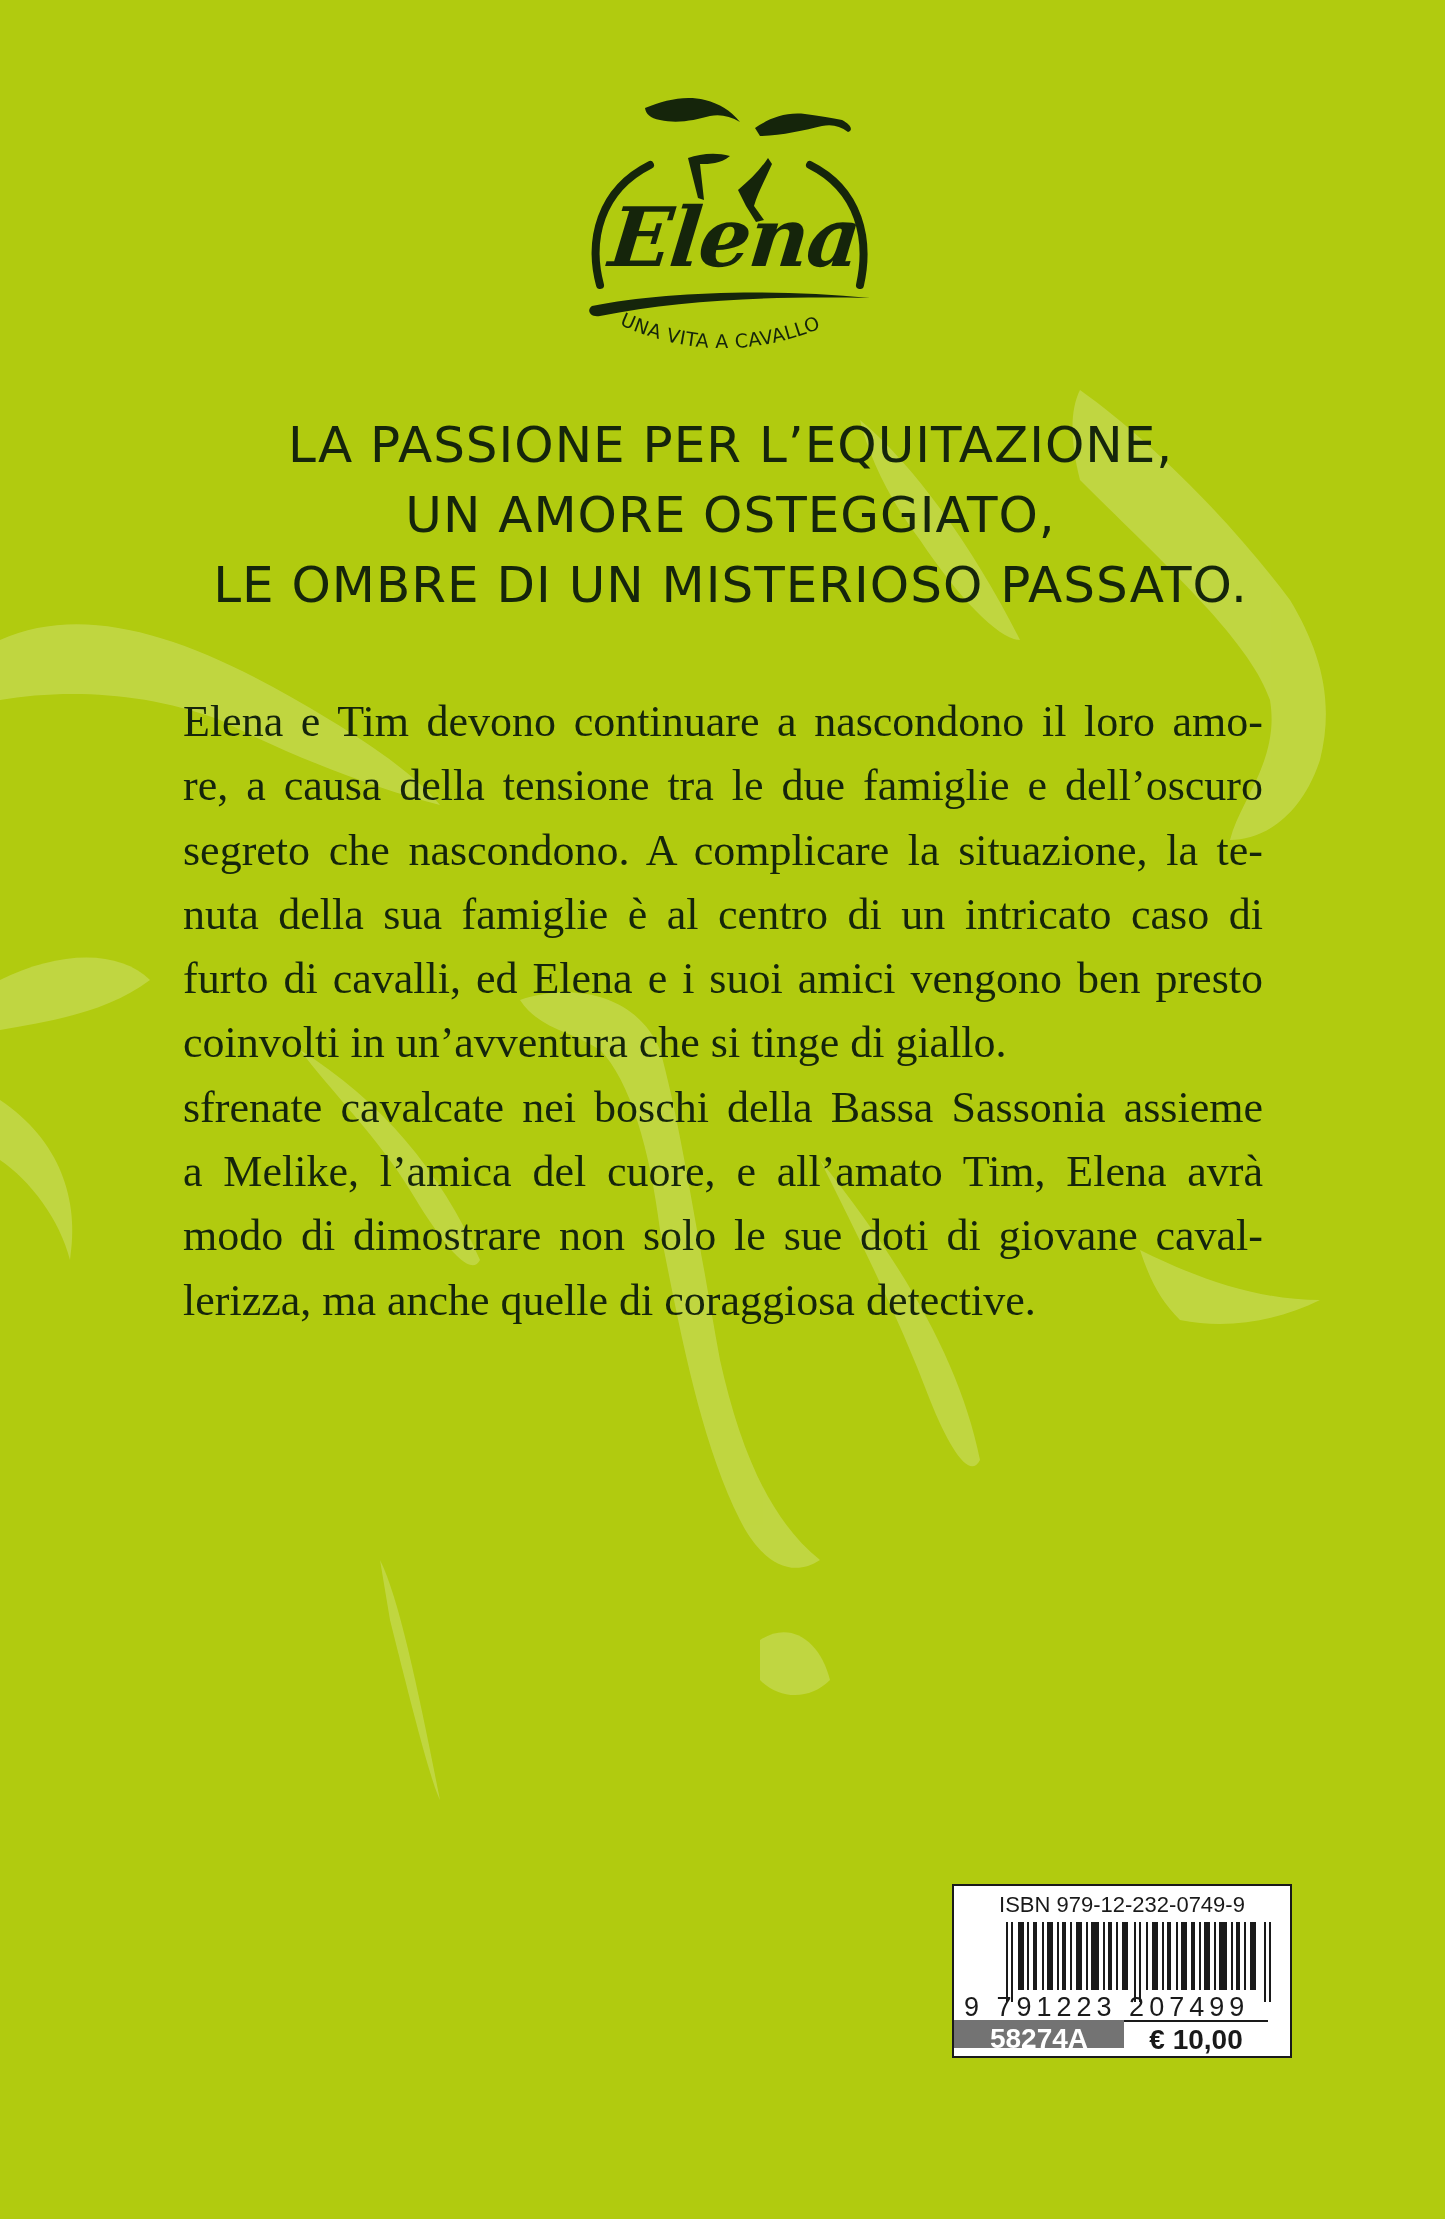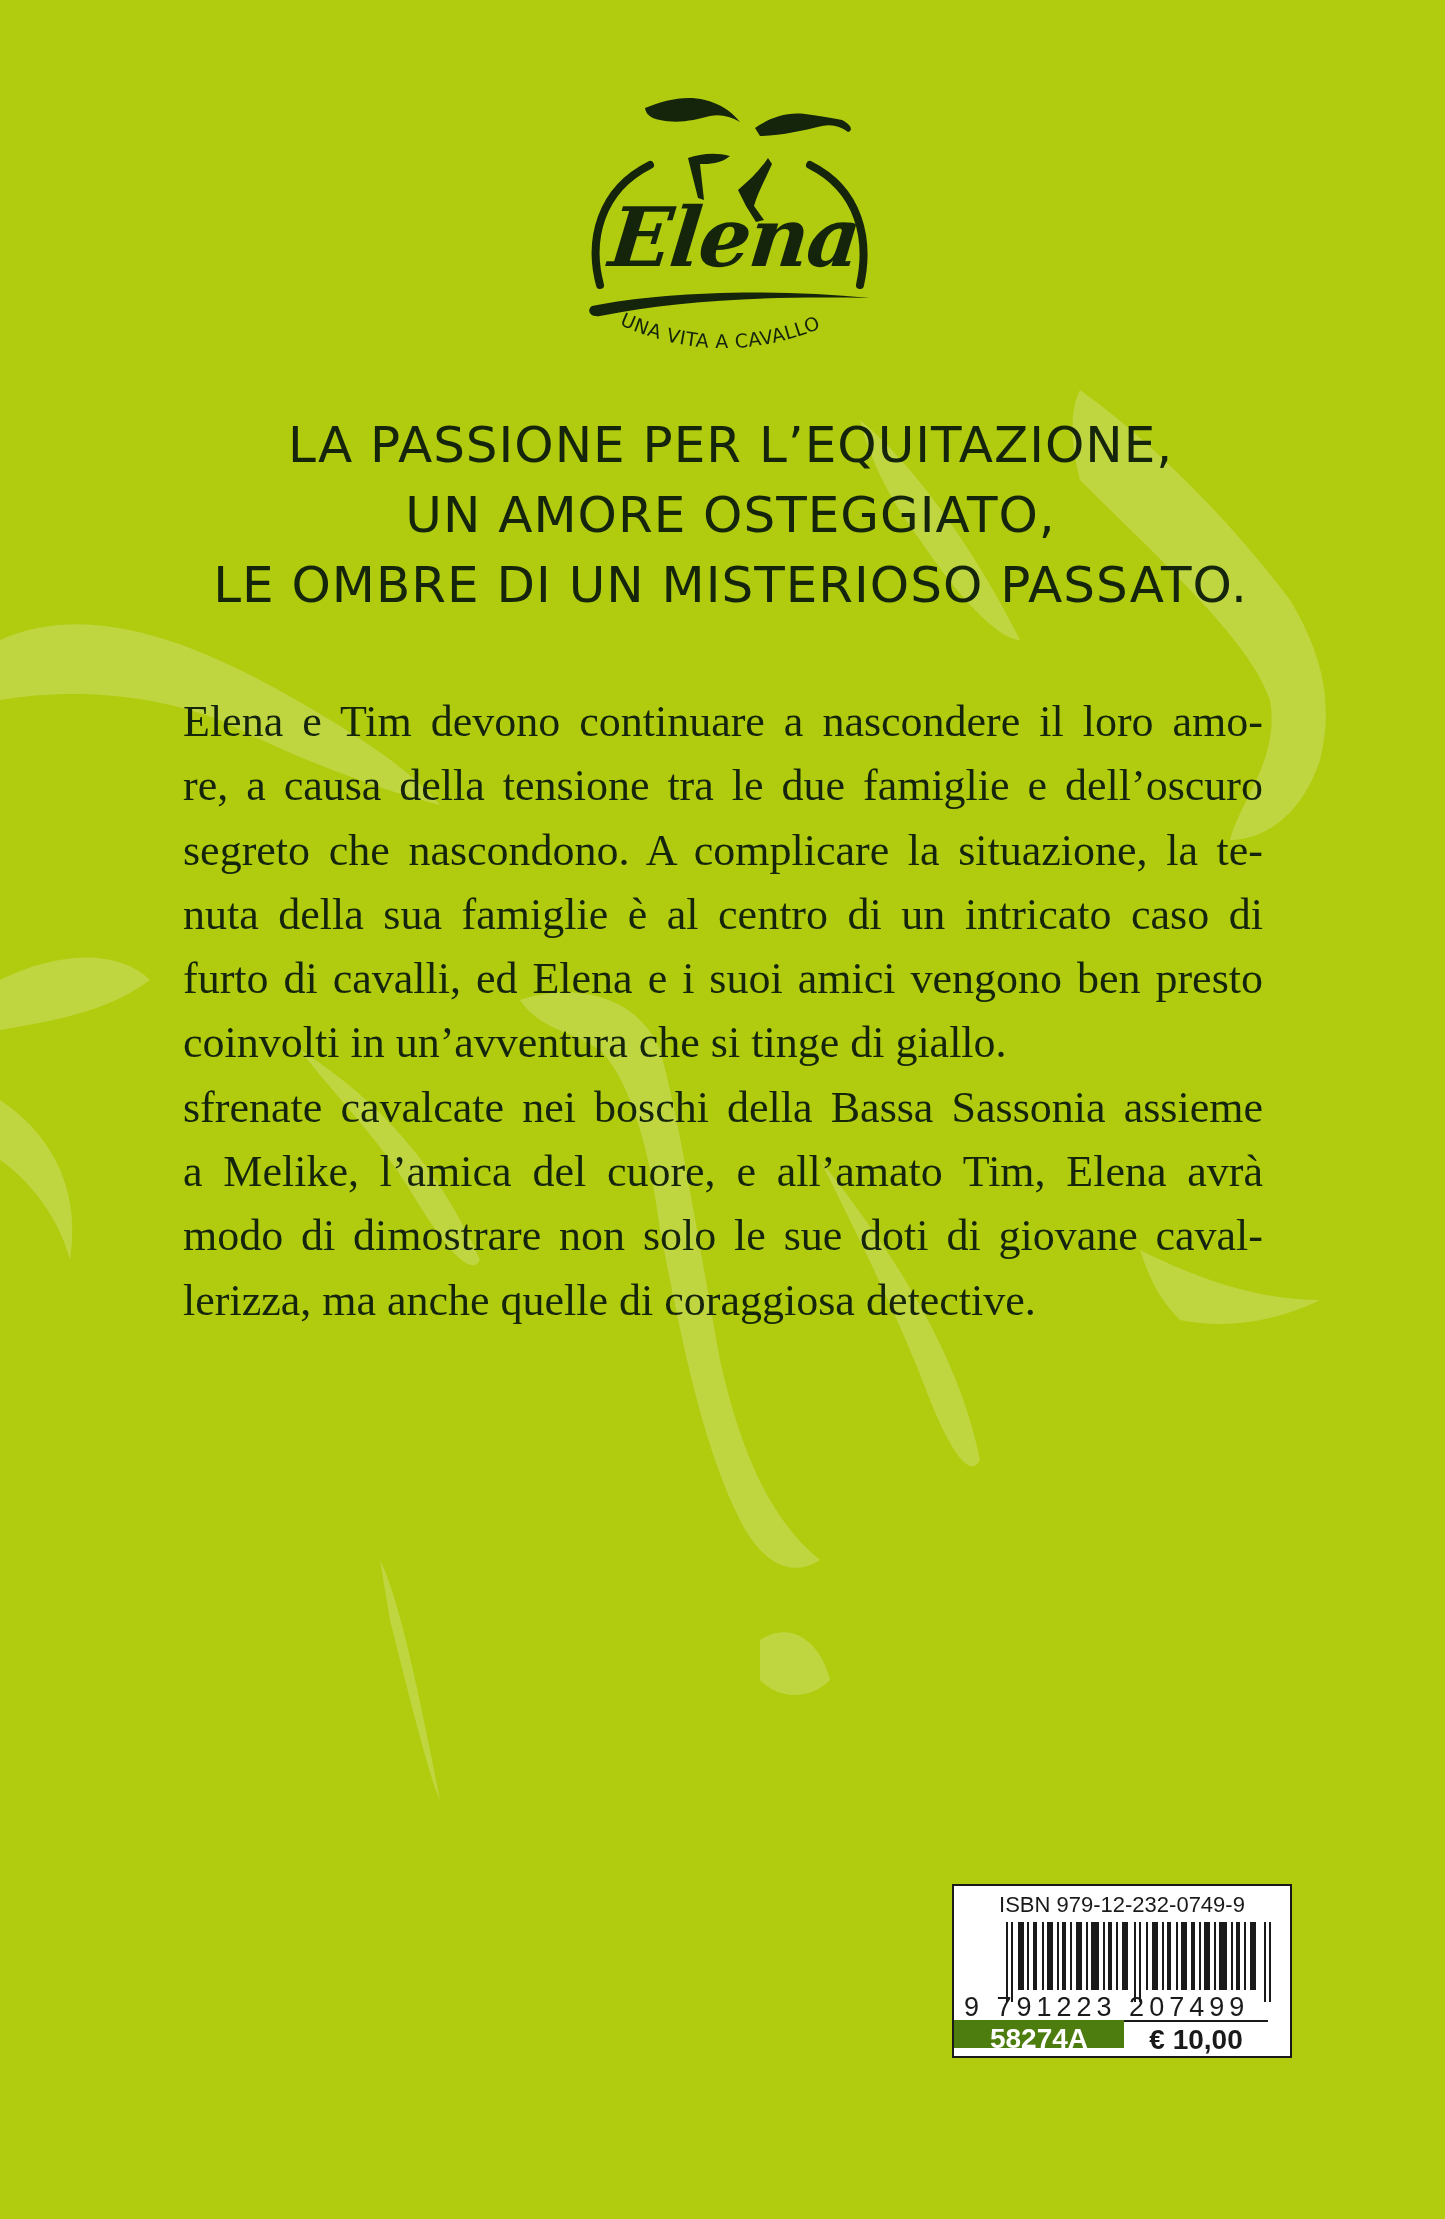--- a/index.html
+++ b/index.html
@@ -9,21 +9,21 @@
   .logo-word { position:absolute; left:40px; top:112px; width:240px; text-align:center; font-family:"DejaVu Serif", serif; font-style:italic; font-weight:bold; font-size:82px; line-height:90px; color:#15250b; letter-spacing:-2px; transform:skewX(-6deg); }
   .headline { position:absolute; left:8px; top:410px; width:1445px; text-align:center; font-family:"DejaVu Sans", sans-serif; font-size:50px; line-height:70px; color:#15250b; letter-spacing:1px; }
   .headline div { white-space:nowrap; }
   .body-text { position:absolute; left:183px; top:690px; width:1080px; font-family:"Liberation Serif", serif; font-size:44px; line-height:64.3px; color:#15250b; }
   .body-text .line { display:block; text-align:justify; text-align-last:justify; white-space:nowrap; height:64.3px; }
   .body-text .line.last { text-align-last:left; }
   .barcode-box { position:absolute; left:952px; top:1884px; width:340px; height:174px; background:#fff; border:2px solid #1a1a1a; box-sizing:border-box; }
   .isbn-label { position:absolute; left:0; top:6px; width:100%; text-align:center; font-family:"Liberation Sans", sans-serif; font-size:22px; color:#1a1a1a; box-sizing:border-box; }
   .bars { position:absolute; left:52px; top:36px; width:268px; height:80px; }
   .digits { position:absolute; left:10px; top:106px; width:320px; font-family:"Liberation Sans", sans-serif; font-size:27px; color:#1a1a1a; letter-spacing:5px; }
-  .code-cell { position:absolute; left:0; top:134px; width:170px; height:28px; background:#4d7c0f; color:#fff; font-family:"Liberation Sans", sans-serif; font-weight:bold; font-size:28px; line-height:38px; text-align:center; }
+  .code-cell { position:absolute; left:0; top:134px; width:170px; height:28px; background:#737373; color:#fff; font-family:"Liberation Sans", sans-serif; font-weight:bold; font-size:28px; line-height:38px; text-align:center; }
   .price-cell { position:absolute; left:170px; top:134px; width:144px; height:38px; border-top:2px solid #1a1a1a; box-sizing:border-box; color:#1a1a1a; font-family:"Liberation Sans", sans-serif; font-weight:bold; font-size:28px; line-height:36px; text-align:center; }
 </style>
 </head>
 <body>
 
 <svg class="watermark" viewBox="0 0 1445 2219">
   <g fill="#c6da52" opacity="0.75">
     <path d="M0,640 C90,600 200,640 330,720 C380,750 420,780 440,805 C380,790 300,760 220,720 C140,690 60,690 0,700 Z"></path>
     <path d="M1080,390 C1150,440 1230,520 1290,600 C1320,650 1335,700 1320,760 C1300,820 1260,840 1230,840 C1240,800 1280,760 1270,700 C1250,640 1160,560 1080,480 C1070,440 1070,410 1080,390 Z"></path>
     <path d="M860,420 C920,470 980,560 1020,640 C1000,640 960,600 920,540 C890,500 870,460 860,420 Z"></path>
@@ -63,21 +63,21 @@
   <div class="logo-word">Elena</div>
 </div>
 
 <div class="headline">
   <div>LA PASSIONE PER L’EQUITAZIONE,</div>
   <div>UN AMORE OSTEGGIATO,</div>
   <div>LE OMBRE DI UN MISTERIOSO PASSATO.</div>
 </div>
 
 <div class="body-text">
-  <span class="line">Elena e Tim devono continuare a nascondere il loro amo-</span>
+  <span class="line">Elena e Tim devono continuare a nascondono il loro amo-</span>
   <span class="line">re, a causa della tensione tra le due famiglie e dell’oscuro</span>
   <span class="line">segreto che nascondono. A complicare la situazione, la te-</span>
   <span class="line">nuta della sua famiglie è al centro di un intricato caso di</span>
   <span class="line">furto di cavalli, ed Elena e i suoi amici vengono ben presto</span>
   <span class="line last">coinvolti in un’avventura che si tinge di giallo.</span>
   <span class="line">sfrenate cavalcate nei boschi della Bassa Sassonia assieme</span>
   <span class="line">a Melike, l’amica del cuore, e all’amato Tim, Elena avrà</span>
   <span class="line">modo di dimostrare non solo le sue doti di giovane caval-</span>
   <span class="line last">lerizza, ma anche quelle di coraggiosa detective.</span>
 </div>

